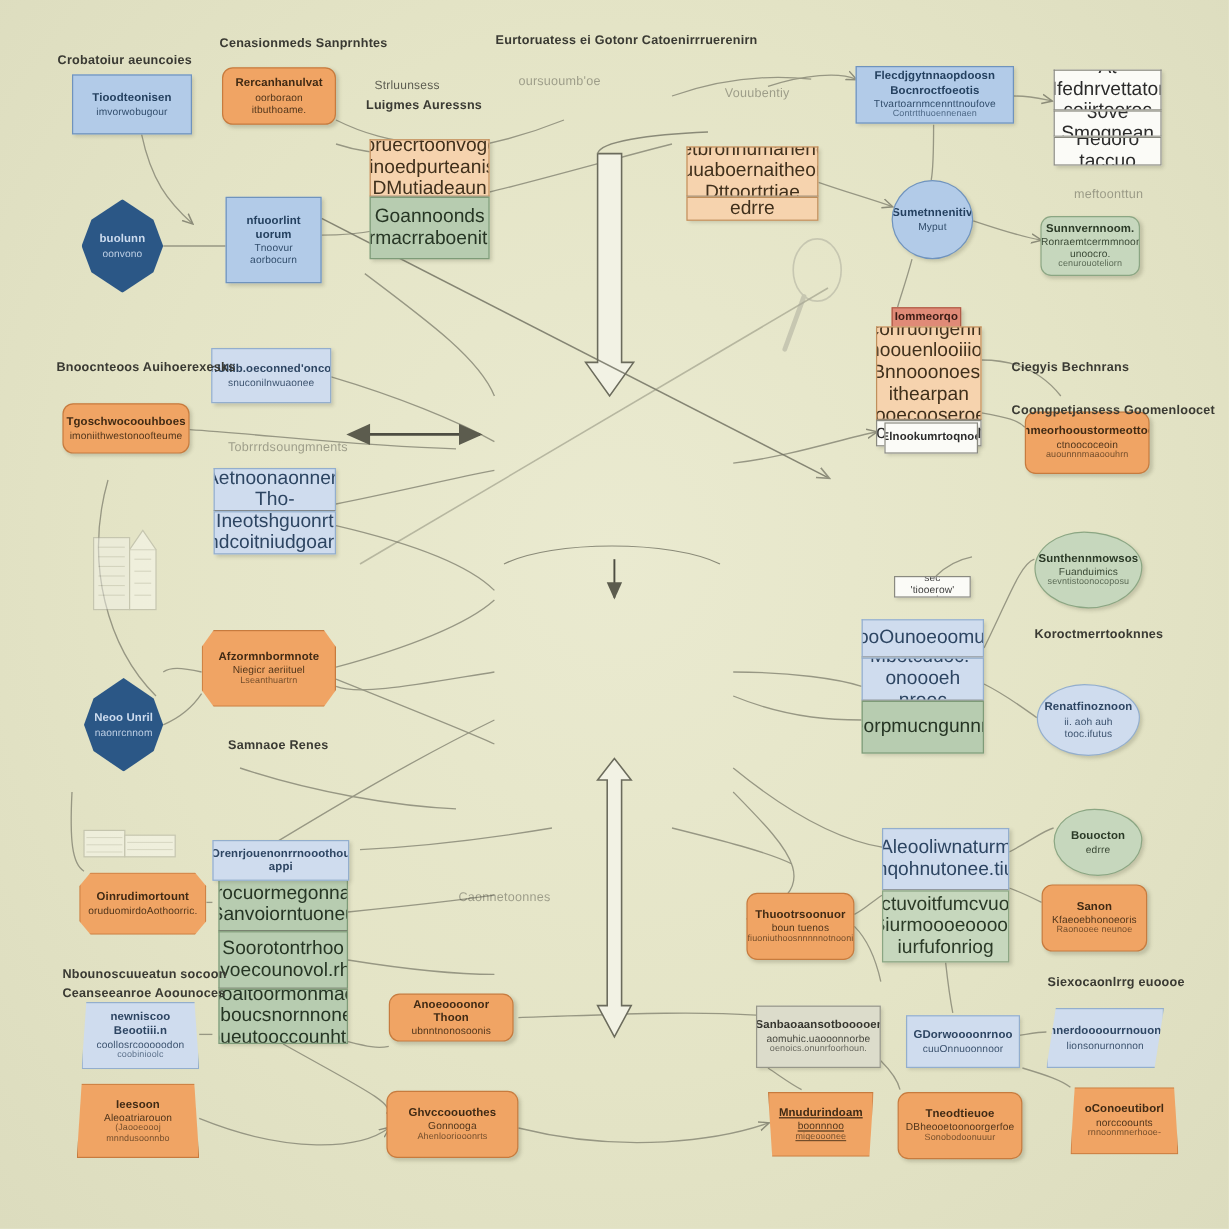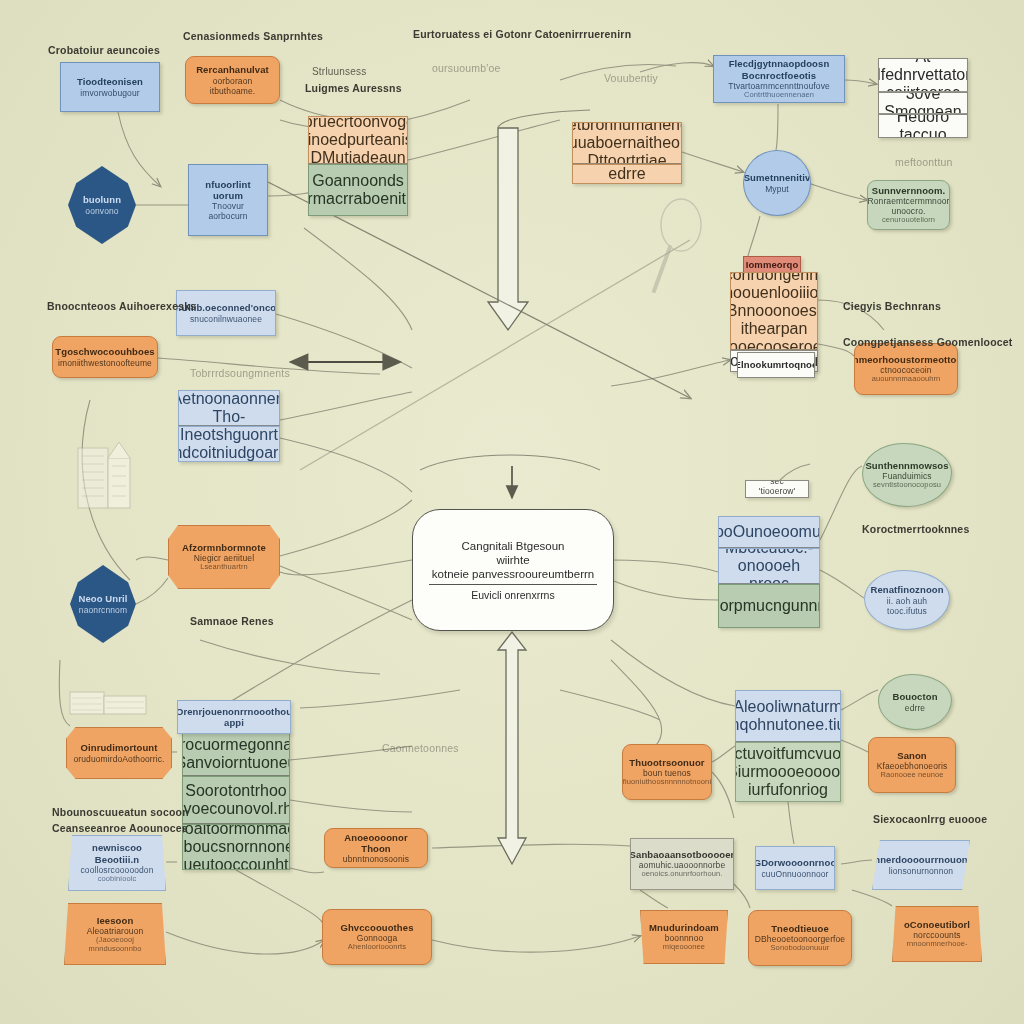--- a/index.html
+++ b/index.html
@@ -45,21 +45,21 @@
   .gray   {background:#dcdccb;border:1.3px solid #97978a;color:#35352e;}
   .red    {background:#e08a77;border:1.3px solid #b05b47;color:#3a1c14;}
 
   .rnd{border-radius:9px;}
   .sh{box-shadow:2px 2px 3px rgba(80,80,60,.22);}
 
   
   .hex{clip-path:polygon(0 22%,9% 0,91% 0,100% 22%,100% 78%,91% 100%,9% 100%,0 78%);}
   
   .trap{clip-path:polygon(4% 0,96% 0,100% 100%,0 100%);}
-  .trap-i{clip-path:polygon(0 0,100% 0,96% 100%,4% 100%);}
+  .trap-i{clip-path:polygon(0 0,100% 0,96% 100%,4% 100%);text-decoration:underline;}
   
   .para{clip-path:polygon(8% 0,100% 0,92% 100%,0 100%);}
   
   .diamond{
     background:#2b5786;color:#cddcef;
     clip-path:polygon(50% 0,88% 22%,100% 50%,88% 78%,50% 100%,12% 78%,0 50%,12% 22%);
   }
   
   .ell{border-radius:50%;}
   
@@ -224,27 +224,20 @@
     <g stroke="#c2c2b4" stroke-width=".7">
         <path d="M4,14h30M4,20h30M4,26h30M38,18h38M38,24h38"></path>
       </g>
   </svg>
   <svg class="sketch" style="left:648px;top:195px;width:80px;height:110px" viewBox="0 0 80 110">
     <ellipse cx="33" cy="30" rx="20" ry="26" fill="none" stroke="#a9a99a" stroke-width="1.4"></ellipse>
     <path d="M22,52 L6,96" stroke="#a9a99a" stroke-width="4" stroke-linecap="round"></path>
   </svg>
 
 
-  <div id="hero2">
-    <div class="l">Cangnitali Btgesoun</div>
-    <div class="l">wiirhte</div>
-    <div class="l">kotneie panvessrooureumtberrn</div>
-    <div class="rule"></div>
-    <div class="l2">Euvicli onrenxrrns</div>
-  </div>
 
   <div id="nodes-layer">
       <div class="node sh blue" style="left: 60px; top: 62px; width: 100px; height: 50px;">
         <div class="t1">Tioodteonisen</div>
         <div class="t2">imvorwobugour</div>
       </div>
       <div class="node sh orange rnd" style="left: 185px; top: 56px; width: 95px; height: 48px;">
         <div class="t1">Rercanhanulvat</div>
         <div class="t2">oorboraon itbuthoame.</div>
       </div>
@@ -414,21 +407,21 @@
       <div class="node sh orange rnd" style="left: 868px; top: 737px; width: 88px; height: 56px;">
         <div class="t1">Sanon</div>
         <div class="t2">Kfaeoebhonoeoris</div>
         <div class="t3">Raonooee neunoe</div>
       </div>
       <div class="node sh gray" style="left: 630px; top: 838px; width: 104px; height: 52px;">
         <div class="t1">Sanbaoaansotbooooer</div>
         <div class="t2">aomuhic.uaooonnorbe</div>
         <div class="t3">oenoics.onunrfoorhoun.</div>
       </div>
-      <div class="node sh blue-l" style="left: 755px; top: 846px; width: 80px; height: 44px;">
+      <div class="node sh blue-l" style="left: 755px; top: 846px; width: 95px; height: 44px;">
         <div class="t1">GDorwoooonrnoo</div>
         <div class="t2">cuuOnnuoonnoor</div>
       </div>
       <div class="node sh blue-l para" style="left: 872px; top: 840px; width: 98px; height: 50px;">
         <div class="t1">auhnerdoooourrnouonoc</div>
         <div class="t2">lionsonurnonnon</div>
       </div>
       <div class="node sh orange trap-i" style="left: 640px; top: 910px; width: 88px; height: 54px;">
         <div class="t1">Mnudurindoam</div>
         <div class="t2">boonnnoo</div>

